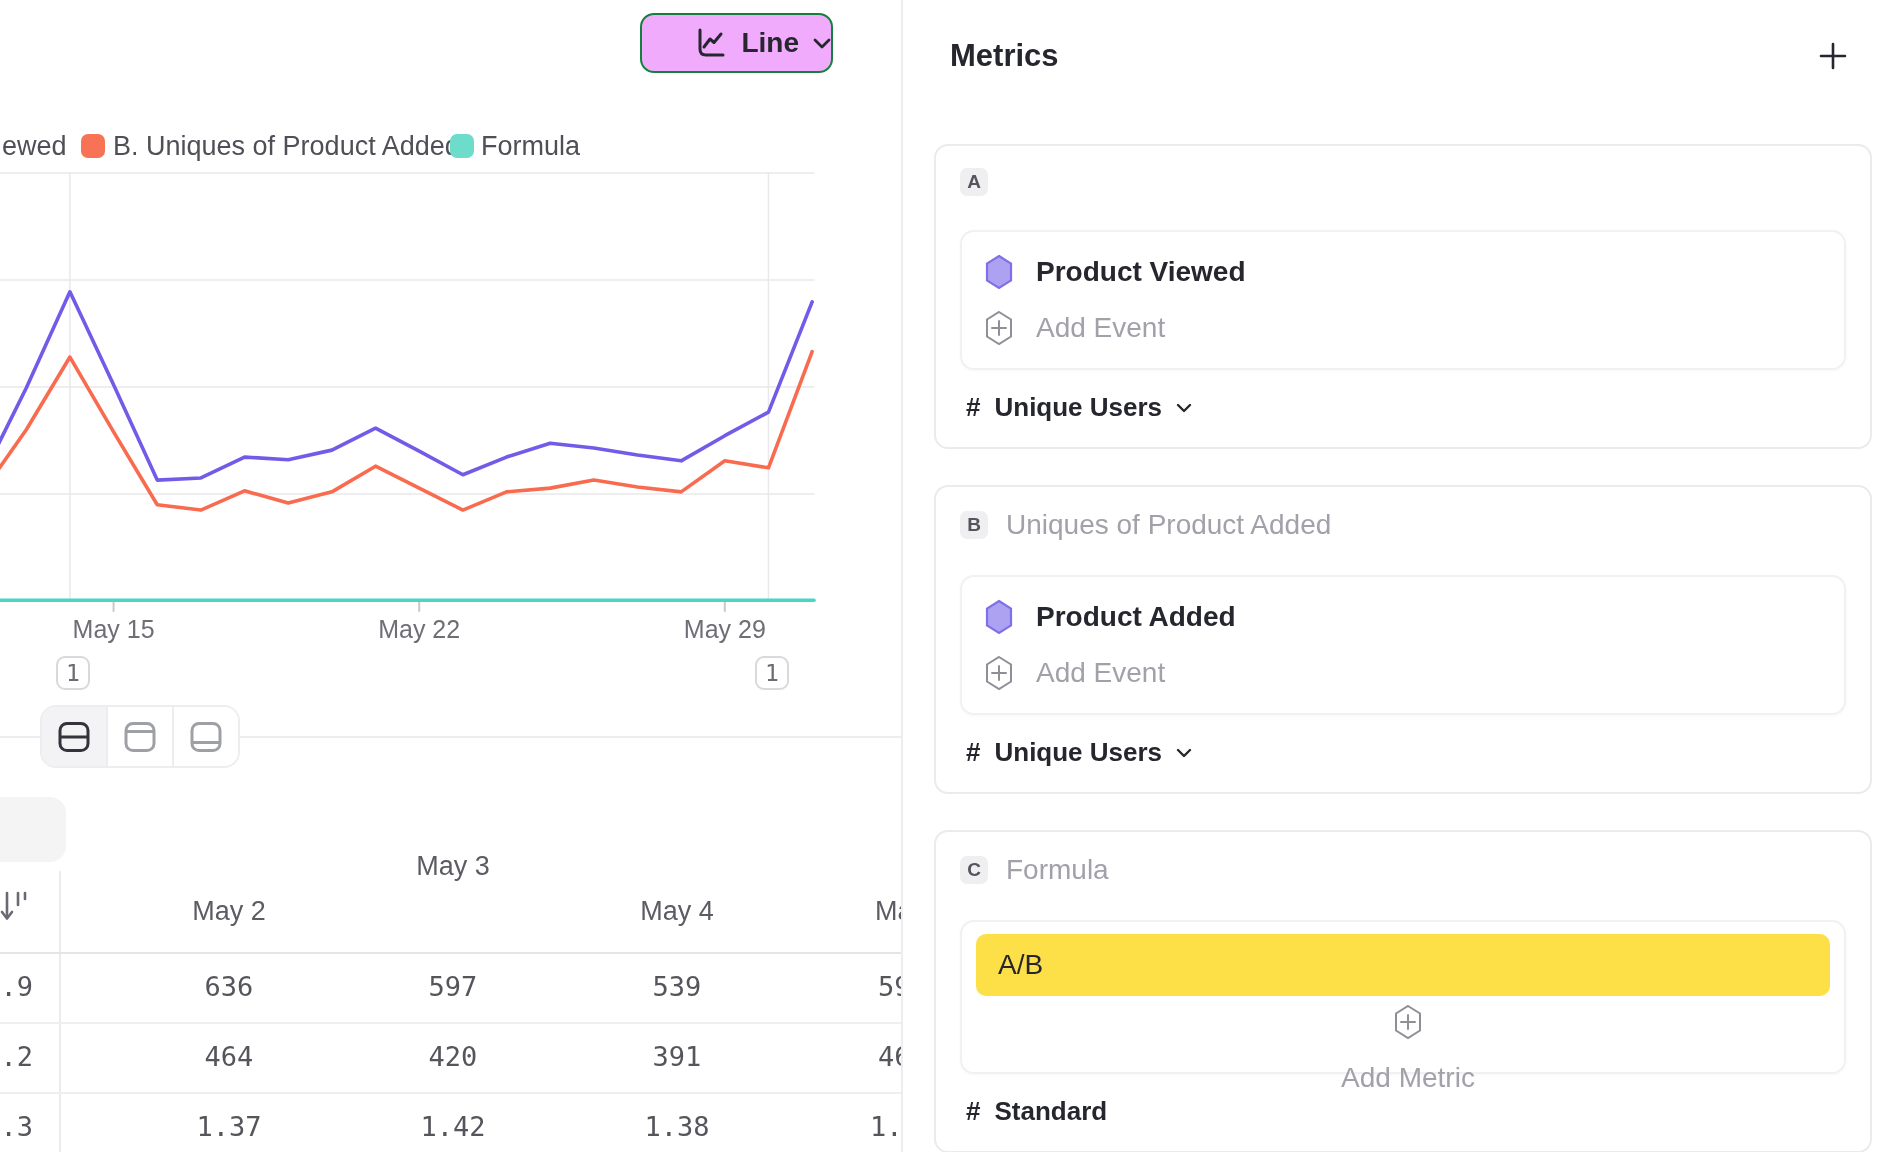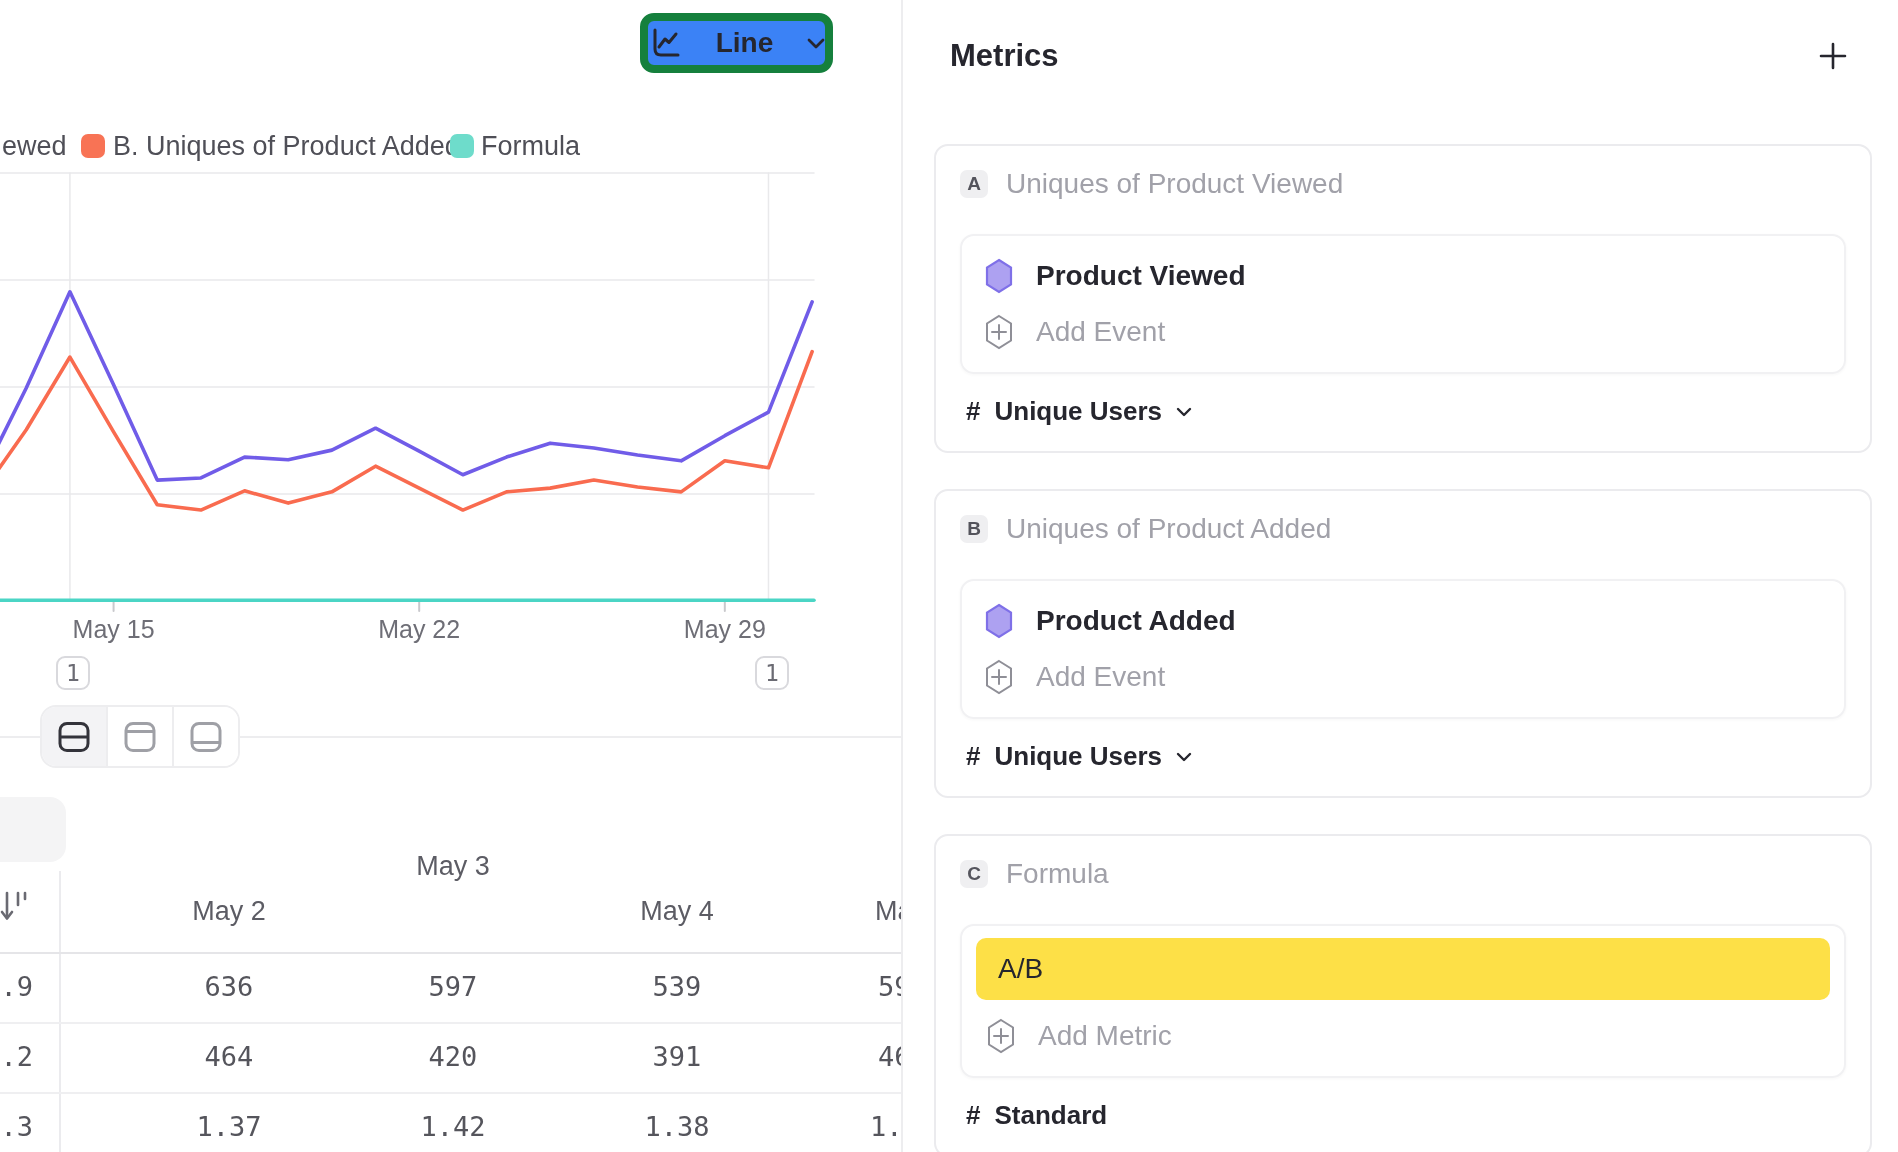--- a/index.html
+++ b/index.html
@@ -3,22 +3,22 @@
 <meta charset="utf-8">
 <style>
   * { margin:0; padding:0; box-sizing:border-box; }
   html,body { width:1898px; height:1152px; overflow:hidden; background:#fff;
     font-family:"Liberation Sans", sans-serif; }
   .left-panel { position:absolute; left:0; top:0; width:901px; height:1152px; overflow:hidden; background:#fff; }
   .panel-divider { position:absolute; left:901px; top:0; width:2px; height:1152px; background:#ededef; }
   .right-panel { position:absolute; left:903px; top:0; width:995px; height:1152px; background:#fff; }
 
   
-  .line-btn { position:absolute; left:640px; top:13px; width:193px; height:60px; background:#3b82f6;
-    border:8px solid #15803d; border-radius:14px; display:flex; align-items:center; justify-content:space-between; gap:14px; cursor:pointer; }
+  .line-btn { position:absolute; left:640px; top:13px; width:193px; height:60px; background:#f0abfc;
+    border:2px solid #15803d; border-radius:14px; display:flex; align-items:center; justify-content:flex-end; gap:14px; cursor:pointer; }
   .line-btn-label { font-size:28px; font-weight:700; color:#26262e; }
 
   
   .legend-item { position:absolute; top:131px; font-size:27px; color:#4f4f57; font-weight:500; white-space:nowrap; cursor:pointer; }
   .swatch { position:absolute; top:134px; width:24px; height:24px; border-radius:7px; }
 
   
   #chart-svg { position:absolute; left:0; top:172px; }
   .axis-label { position:absolute; top:615px; width:140px; text-align:center; font-size:25px; color:#6e6e76; }
   .annot { position:absolute; top:656px; width:34px; height:34px; border:2px solid #d9d9dd; border-radius:9px; background:#fff;
@@ -182,21 +182,20 @@
         <path d="M15 3 V27 M3 15 H27" stroke="#26262e" stroke-width="2.6" stroke-linecap="round"></path>
       </svg>
     </span>
   </div>
 
   <div class="cards">
 
     <div class="card">
       <div class="badge-row">
         <span class="badge">A</span>
-        <span class="card-title">Uniques of Product Viewed</span>
       </div>
       <div class="inner-card">
         <div class="event-row">
           <span class="icon">
             <svg width="30" height="36" viewBox="0 0 30 36">
                 <polygon points="15,2 27,9.5 27,26.5 15,34 3,26.5 3,9.5" fill="#ada1f1" stroke="#7f70e8" stroke-width="2.2"></polygon>
               </svg>
           </span>
           <span class="event-name">Product Viewed</span>
         </div>
@@ -256,21 +255,21 @@
       </div>
     </div>
 
     <div class="card">
       <div class="badge-row">
         <span class="badge">C</span>
         <span class="card-title">Formula</span>
       </div>
       <div class="inner-card" style="padding:12px 14px;">
         <div class="formula-input">A/B</div>
-        <div class="add-row" style="margin-left:10px;">
+        <div class="add-row" style="margin-left:10px;flex-direction:column;">
           <span class="icon">
             <svg width="30" height="36" viewBox="0 0 30 36" fill="none">
                 <polygon points="15,2 27,9.5 27,26.5 15,34 3,26.5 3,9.5" stroke="#8f8f97" stroke-width="2"></polygon>
                 <path d="M15 11 V25 M8 18 H22" stroke="#8f8f97" stroke-width="2" stroke-linecap="round"></path>
               </svg>
           </span>
           <span class="add-label">Add Metric</span>
         </div>
       </div>
       <div class="measure-row">

